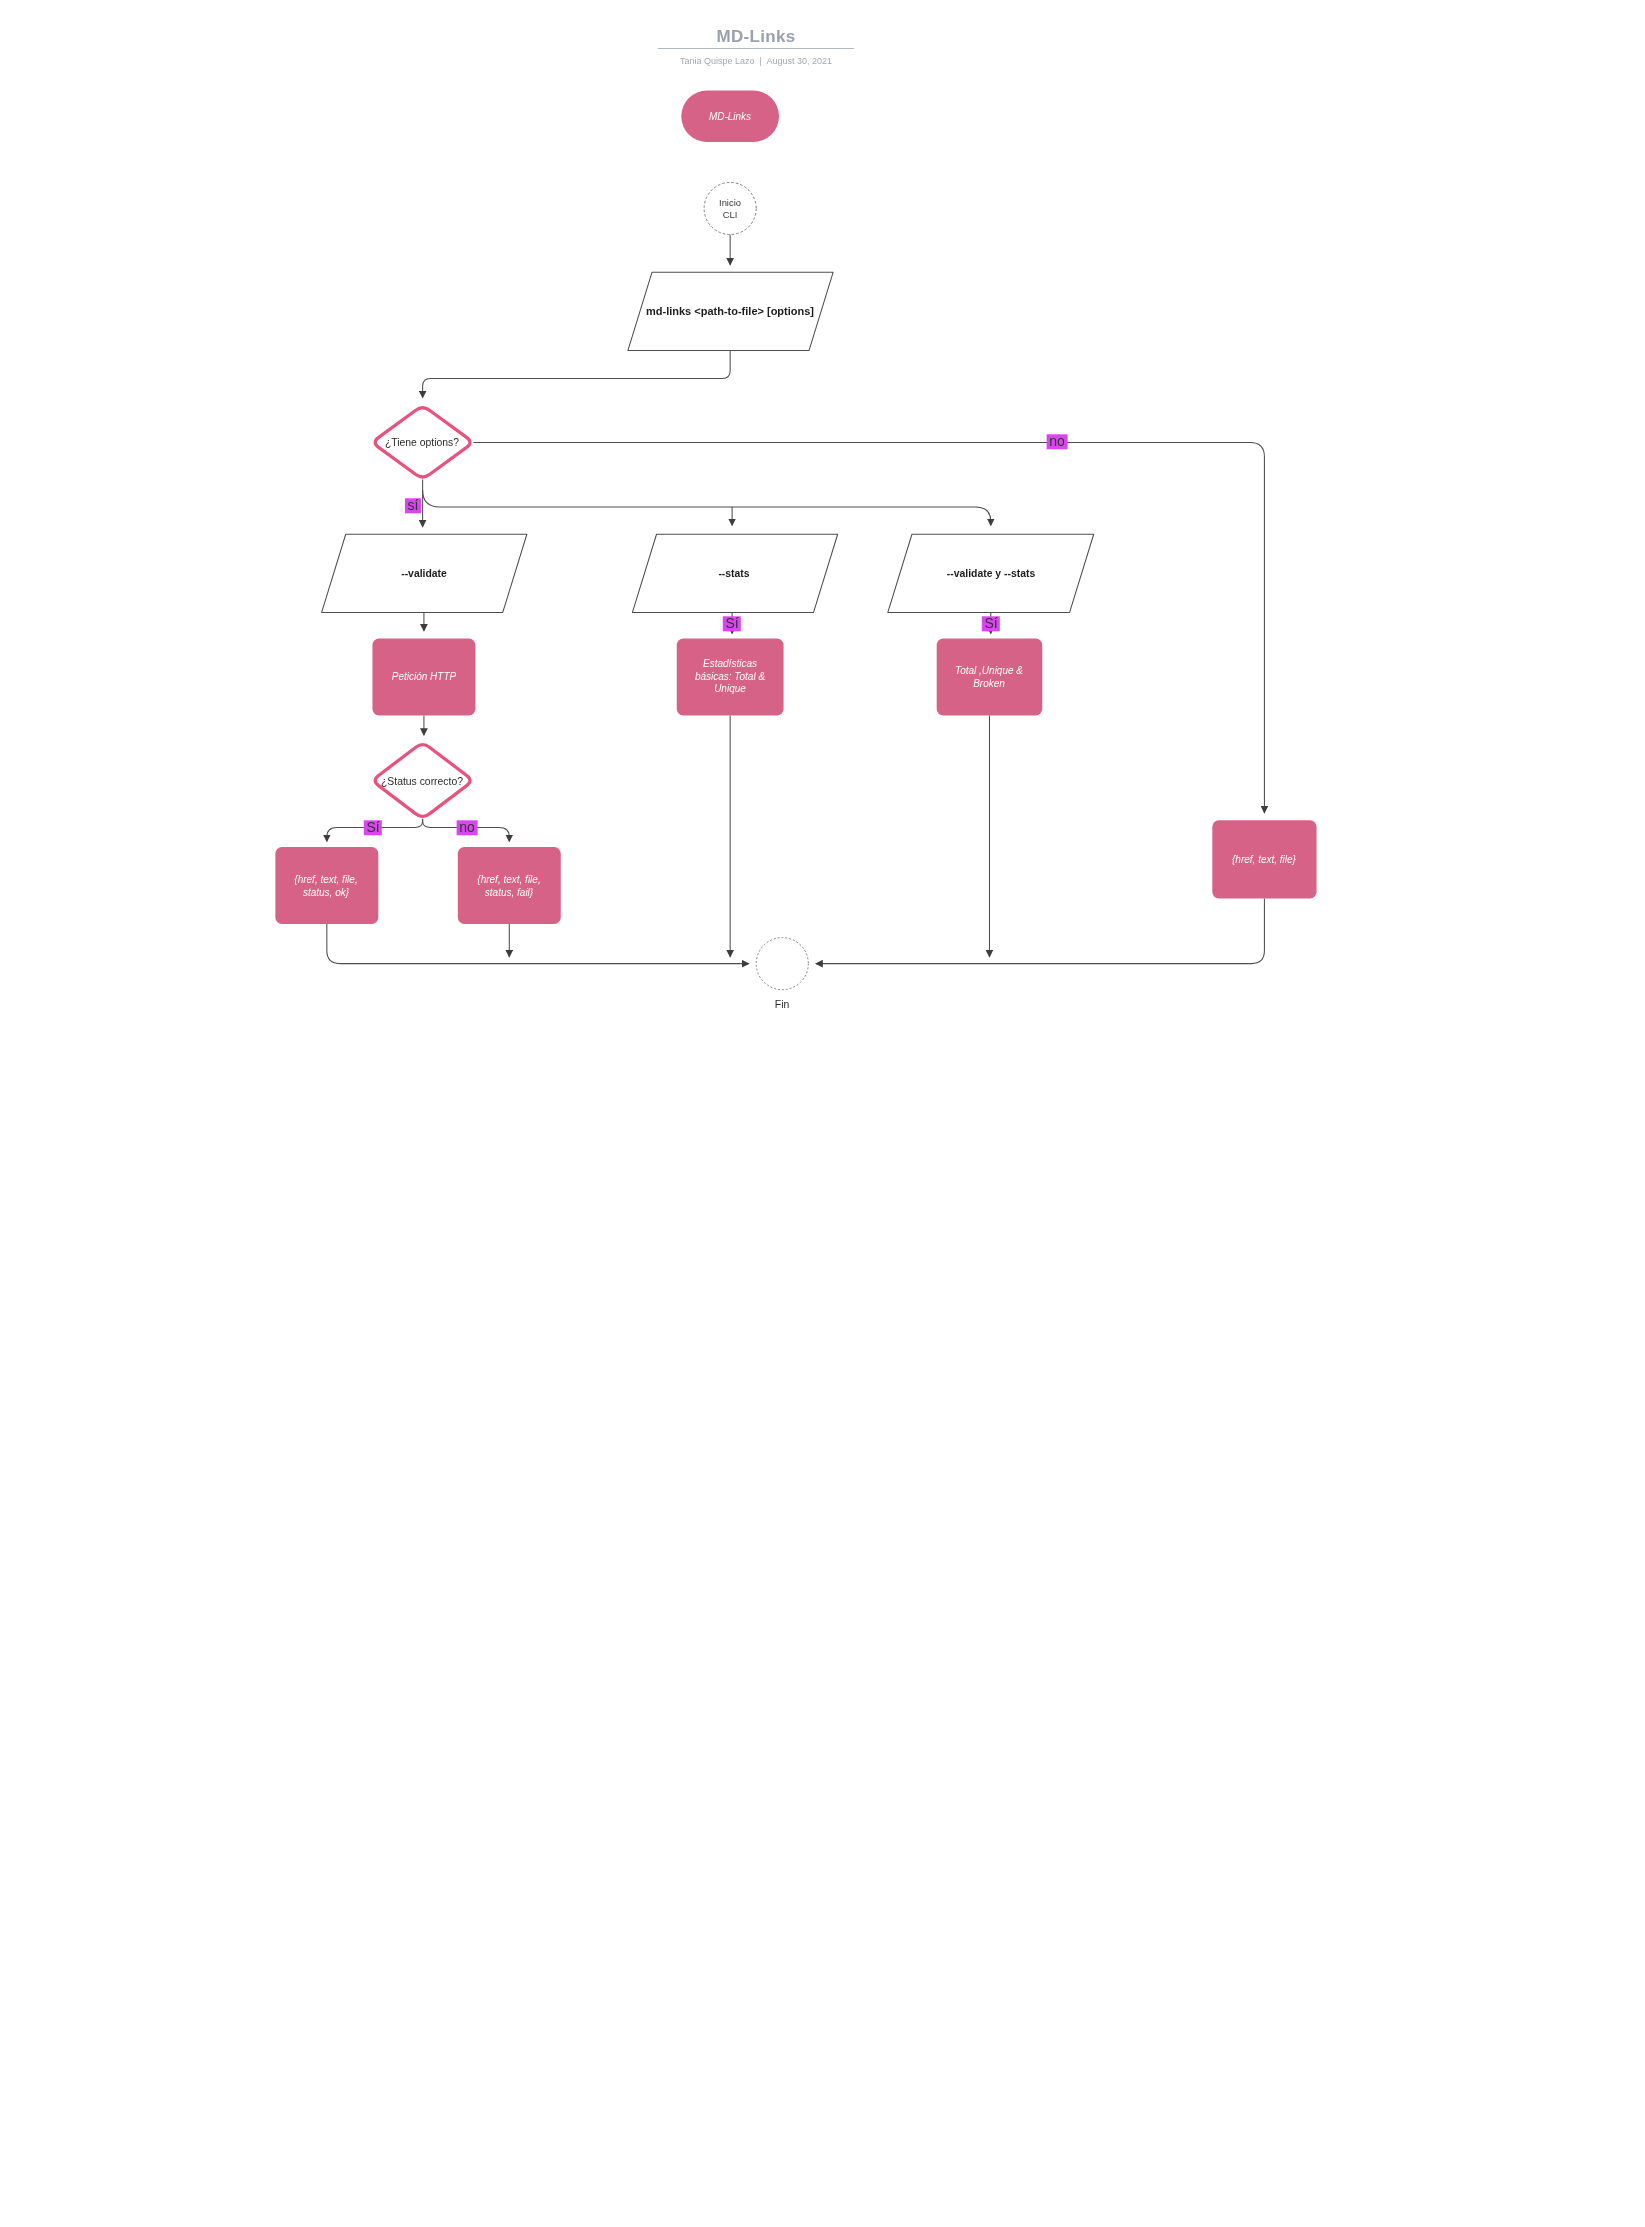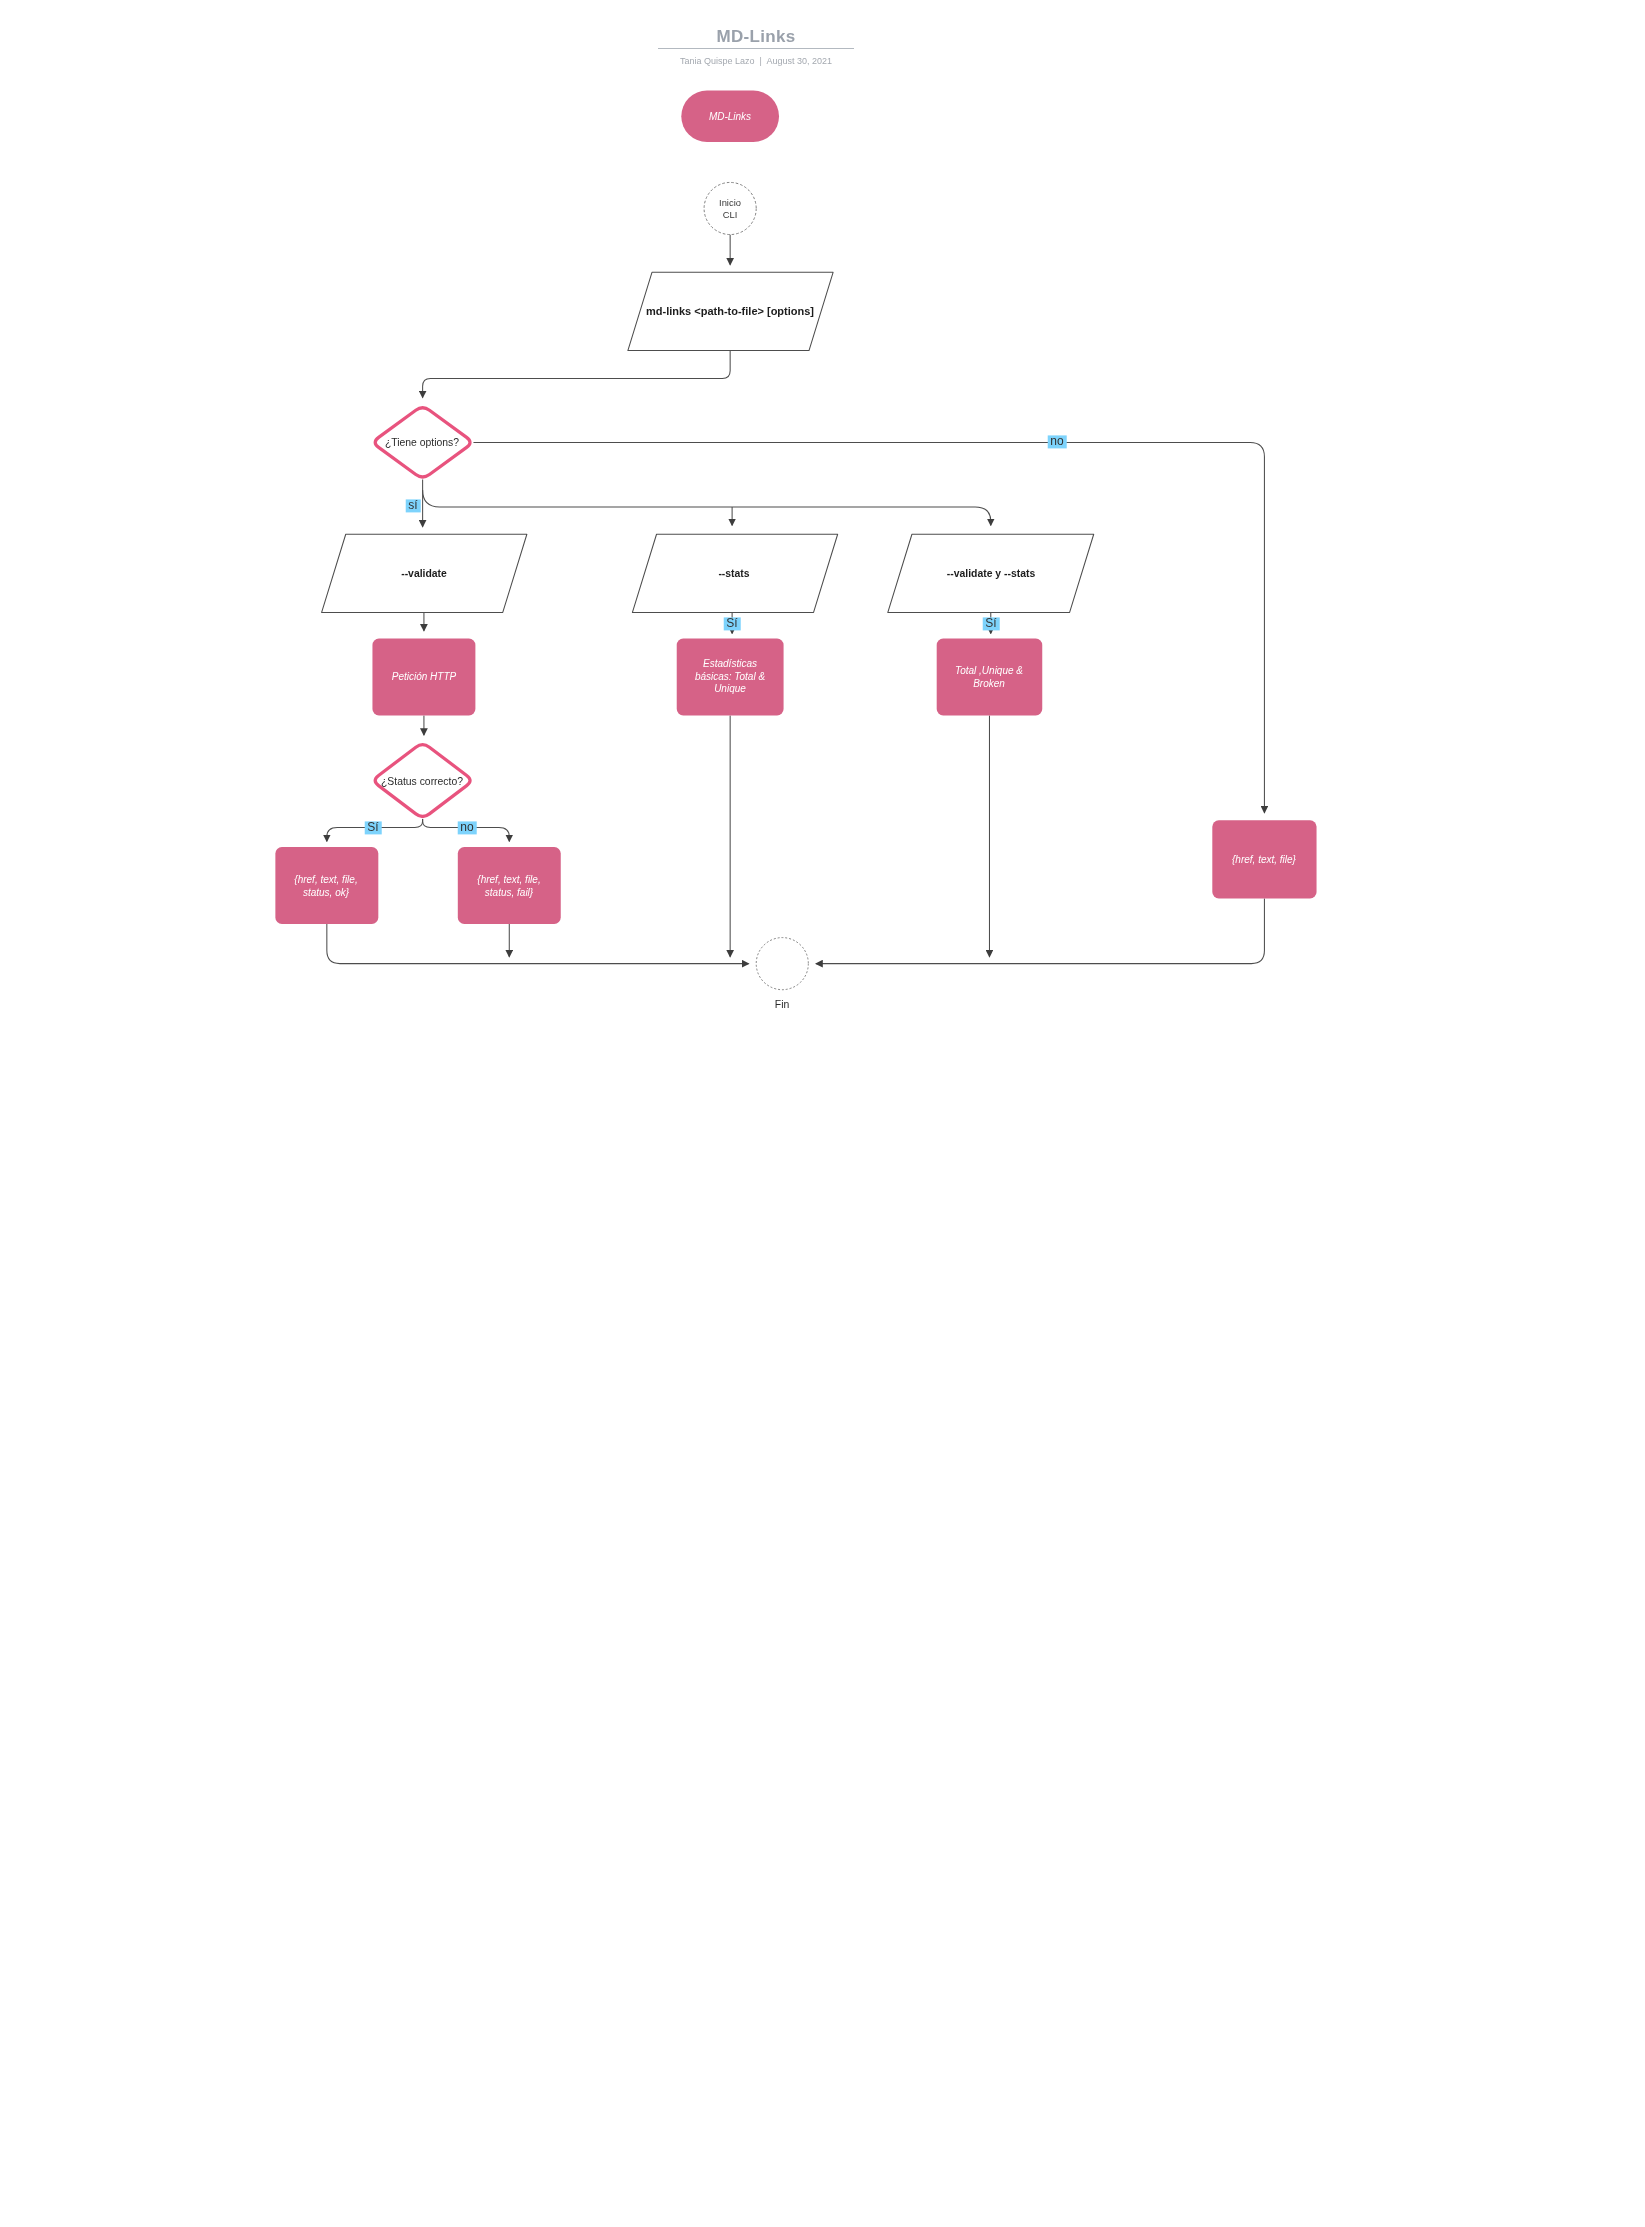--- a/index.html
+++ b/index.html
@@ -21,22 +21,22 @@
   .byline{font-size:9px;color:#a4a9b0;white-space:pre;}
   .rule{position:absolute;z-index:2;background:#b3b9c0;height:1.3px;}
   .node-white-txt{color:#ffffff;font-style:italic;font-size:10px;}
   .para-txt{font-weight:bold;font-size:10.4px;color:#1d1d1d;}
   .cmd-txt{font-weight:bold;font-size:11px;color:#1d1d1d;}
   .dec-txt{font-size:10.4px;color:#2b2b2b;}
   .term-txt{font-size:9.4px;color:#3a3a3a;}
   .edge-lbl{
     position:absolute;z-index:4;
     transform:translate(-50%,-50%);
-    background:#7dd3fc;color:#333333;
-    font-size:12px;padding:0 2.6px;line-height:1.1;
+    background:#d946ef;color:#333333;
+    font-size:14px;padding:0 2.6px;line-height:1.1;
   }
 </style>
 </head>
 <body>
 
 <div id="canvas">
 
   <svg id="wires" width="1646" height="2227" viewBox="0 0 2525 3418">
     <defs>
       <marker id="arrow" viewBox="0 0 10 10" refX="8.5" refY="5" markerWidth="7.5" markerHeight="7.5" orient="auto-start-reverse">

